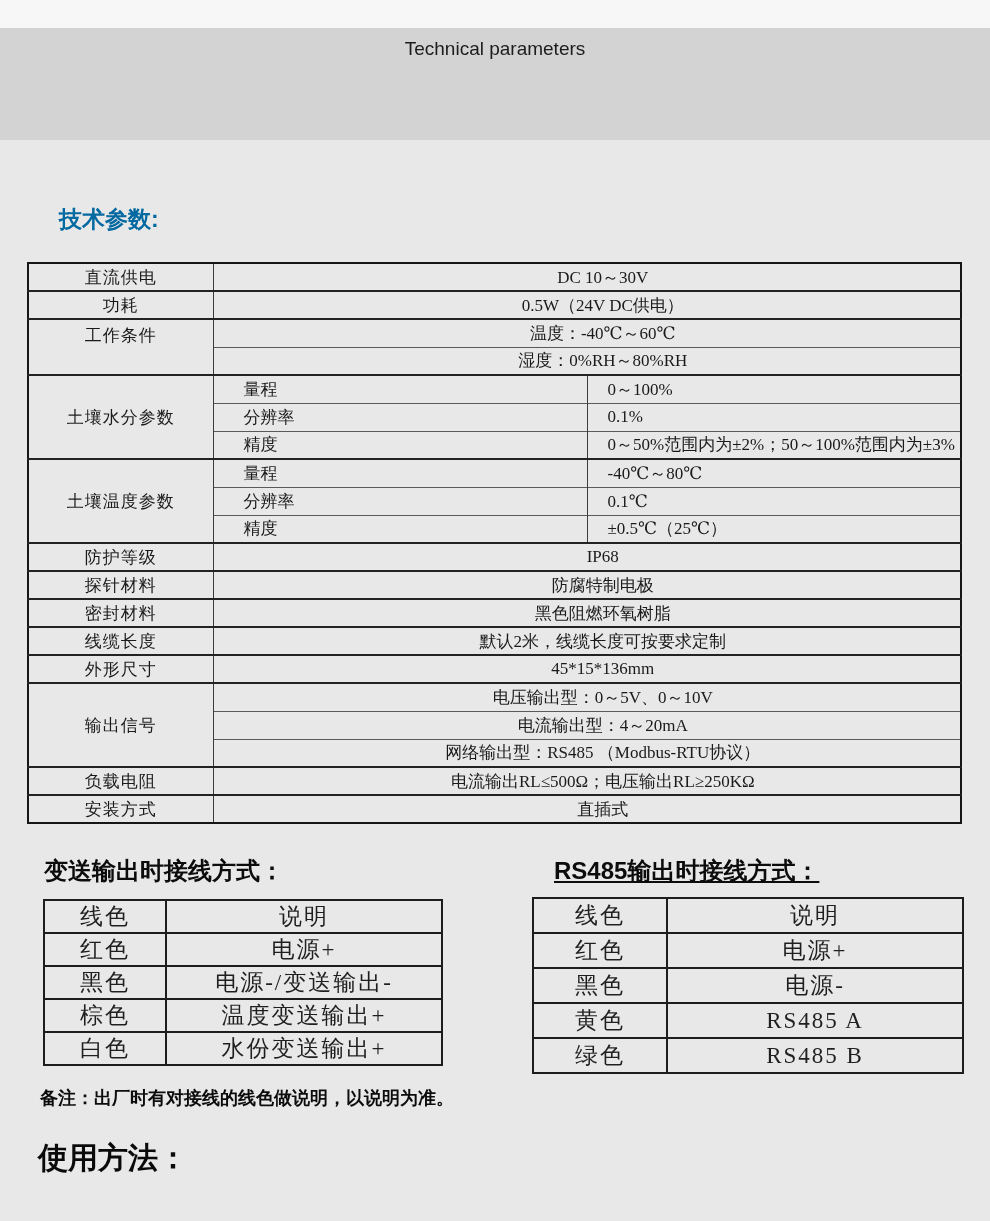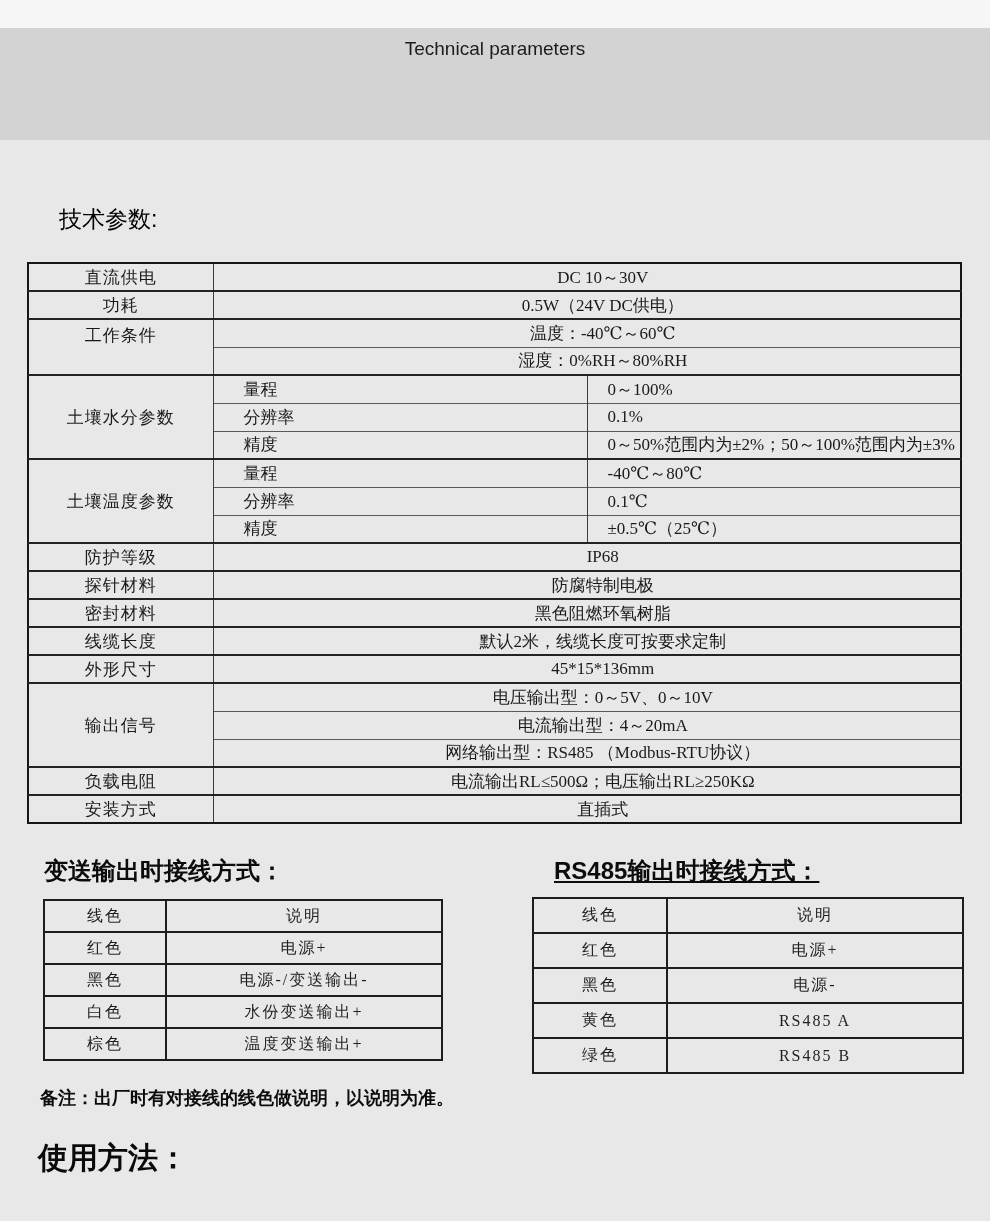--- a/index.html
+++ b/index.html
@@ -38,21 +38,21 @@
     color:#0d0d0d;
     line-height:1.15;
   }
   .page-subtitle{
     font-size:19px;
     color:#1c1c1c;
     margin-top:10px;
   }
   .section-title{
     position:absolute;left:59px;top:204px;
-    font-size:23px;font-weight:normal;color:#000000;
+    font-size:23px;font-weight:bold;color:#0369a1;
   }
   
   .spec-table{
     position:absolute;left:27px;top:262px;
     width:935px;
     border-collapse:collapse;
     table-layout:fixed;
     border:2px solid var(--line-strong);
     font-family:"Liberation Serif","DejaVu Serif",serif;
     font-size:17px;
@@ -87,21 +87,21 @@
     font-size:24px;font-weight:bold;color:#0c0c0c;
   }
   .wiring-title.left{left:44px;}
   .wiring-title.right{left:554px;text-decoration:underline;}
   .wiring-table{
     position:absolute;
     border-collapse:collapse;
     table-layout:fixed;
     border:2px solid var(--line-strong);
     font-family:"Liberation Serif","DejaVu Serif",serif;
-    font-size:16px;
+    font-size:23px;
     color:#1f1f1f;
     padding-left:38px;
   }
   .wiring-table td{
     border:2px solid #1d1d1d;
     text-align:center;
     vertical-align:middle;
     letter-spacing:2px;
     overflow:hidden;white-space:nowrap;
   }
@@ -226,26 +226,26 @@
       </tr>
       <tr>
         <td class="w1">红色</td>
         <td class="w2">电源+</td>
       </tr>
       <tr>
         <td class="w1">黑色</td>
         <td class="w2">电源-/变送输出-</td>
       </tr>
       <tr>
+        <td class="w1">棕色</td>
+        <td class="w2">温度变送输出+</td>
+      </tr>
+      <tr>
         <td class="w1">白色</td>
         <td class="w2">水份变送输出+</td>
-      </tr>
-      <tr>
-        <td class="w1">棕色</td>
-        <td class="w2">温度变送输出+</td>
       </tr>
     </tbody>
 </table>
 <table class="wiring-table rs485">
   <tbody>
       <tr>
         <td class="w1">线色</td>
         <td class="w2">说明</td>
       </tr>
       <tr>

